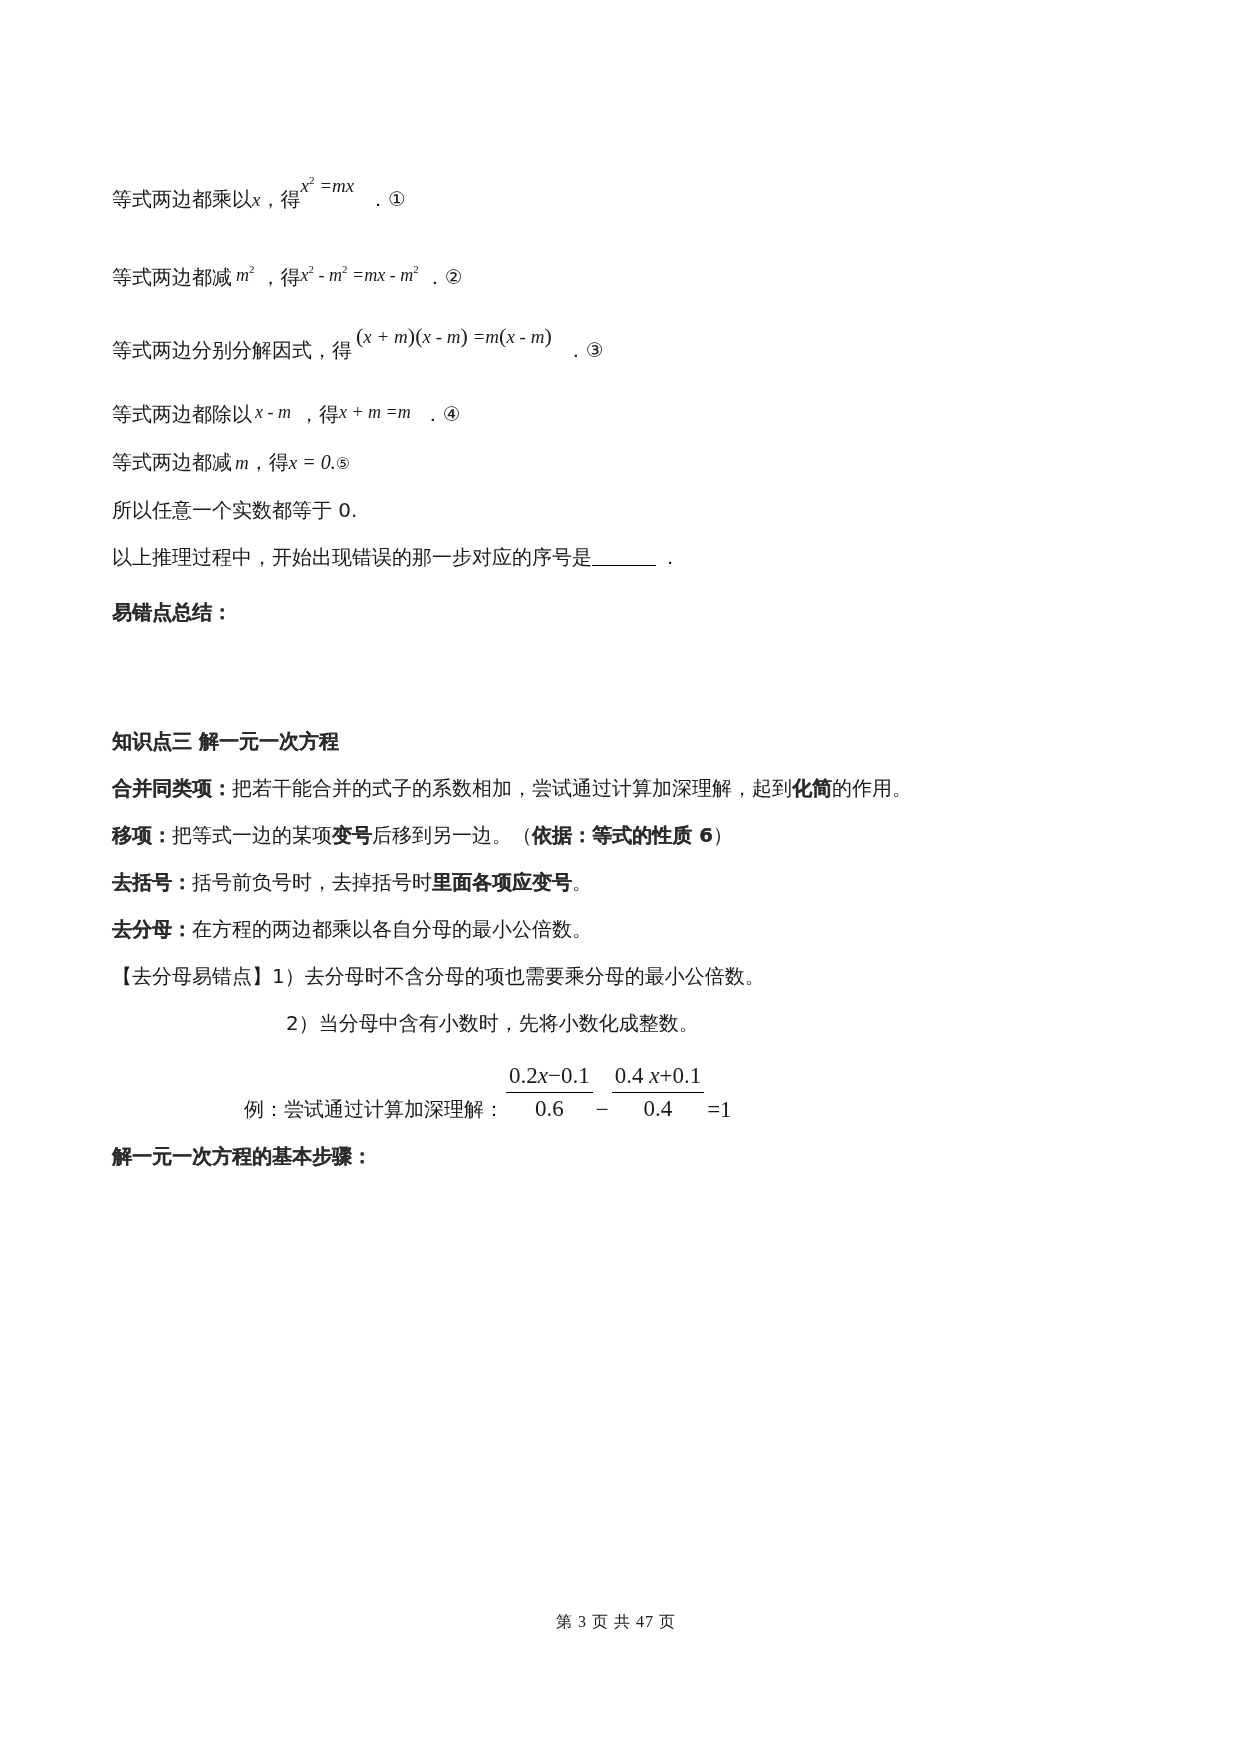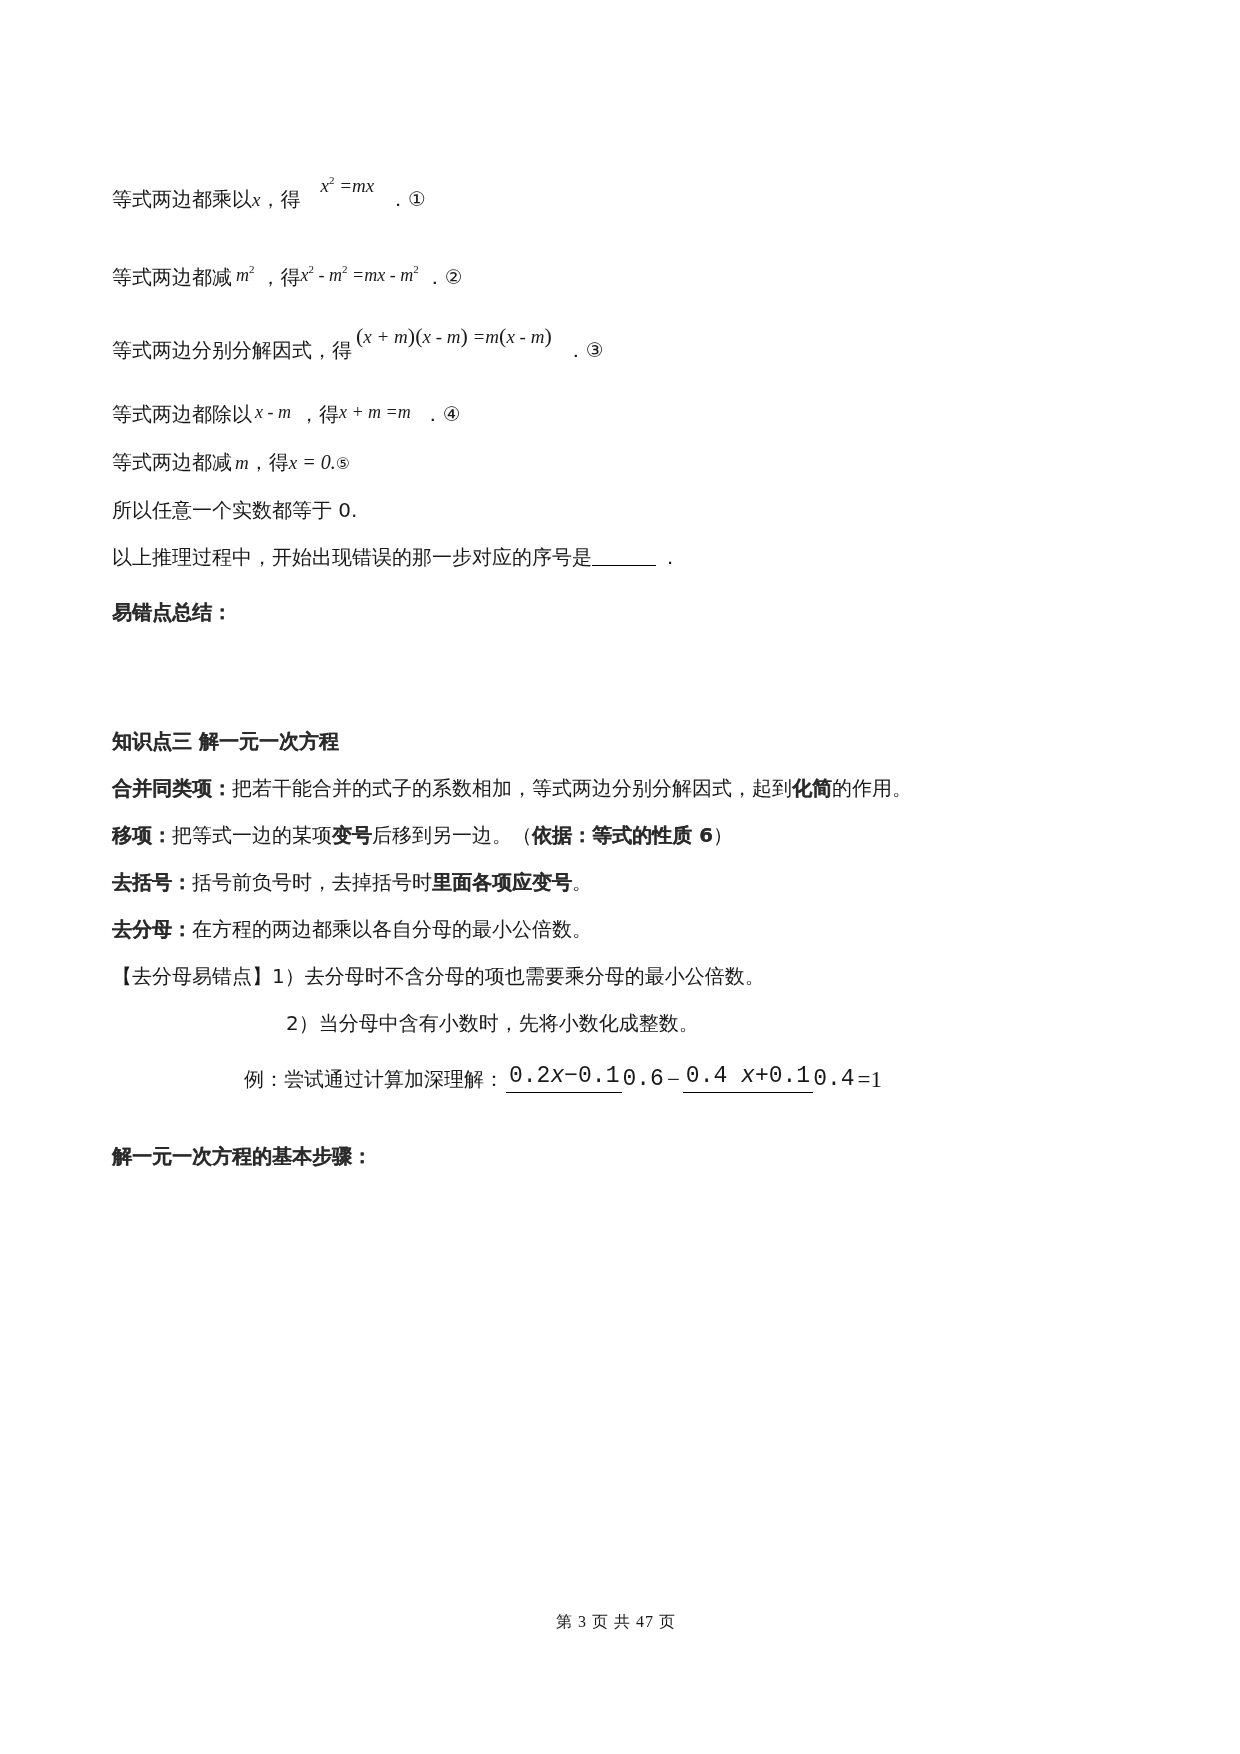--- a/index.html
+++ b/index.html
@@ -26,21 +26,21 @@
       font-family: "Liberation Serif", "DejaVu Serif", serif;
       font-style: italic;
       font-size: 19px;
     }
     .math-up {
       font-family: "Liberation Serif", "DejaVu Serif", serif;
       font-style: italic;
       font-size: 19px;
       position: relative;
       top: -14px;
-      margin-left: 20px;
+      margin-left: 0;
     }
     .math-up-sm {
       font-family: "Liberation Serif", "DejaVu Serif", serif;
       font-style: italic;
       font-size: 18px;
       position: relative;
       top: -3px;
       margin-left: 4px;
     }
     .math-roman {
@@ -75,23 +75,23 @@
       position: absolute;
       left: 244px;
       top: 1062px;
       display: flex;
       align-items: flex-end;
       font-size: 20px;
       white-space: nowrap;
     }
     .frac {
       display: inline-flex;
-      flex-direction: row;
+      flex-direction: column;
       align-items: center;
-      font-family: Liberation Mono, monospace;
+      font-family: Liberation Serif, serif;
       font-size: 23px;
       margin: 0 2px;
     }
     .frac .num {
       padding: 0 3px 2px 3px;
       border-bottom: 1.5px solid #000;
       line-height: 28px;
     }
     .frac .den {
       padding-top: 2px;
@@ -143,21 +143,21 @@
 
 <div class="line" style="top:543px;">
   <span>以上推理过程中，开始出现错误的那一步对应的序号是</span><span class="blank"></span><span style="margin-left:4px;">．</span>
 </div>
 
 <div class="line bold" style="top:598px;">易错点总结：</div>
 
 <div class="line bold" style="top:727px;">知识点三 解一元一次方程</div>
 
 <div class="line" style="top:774px;">
-  <span class="bold">合并同类项：</span><span>把若干能合并的式子的系数相加，等式两边分别分解因式，起到</span><span class="bold">化简</span><span>的作用。</span>
+  <span class="bold">合并同类项：</span><span>把若干能合并的式子的系数相加，尝试通过计算加深理解，起到</span><span class="bold">化简</span><span>的作用。</span>
 </div>
 
 <div class="line" style="top:821px;">
   <span class="bold">移项：</span><span>把等式一边的某项</span><span class="bold">变号</span><span>后移到另一边。（</span><span class="bold">依据：等式的性质 6</span><span>）</span>
 </div>
 
 <div class="line" style="top:868px;">
   <span class="bold">去括号：</span><span>括号前负号时，去掉括号时</span><span class="bold">里面各项应变号</span><span>。</span>
 </div>
 

